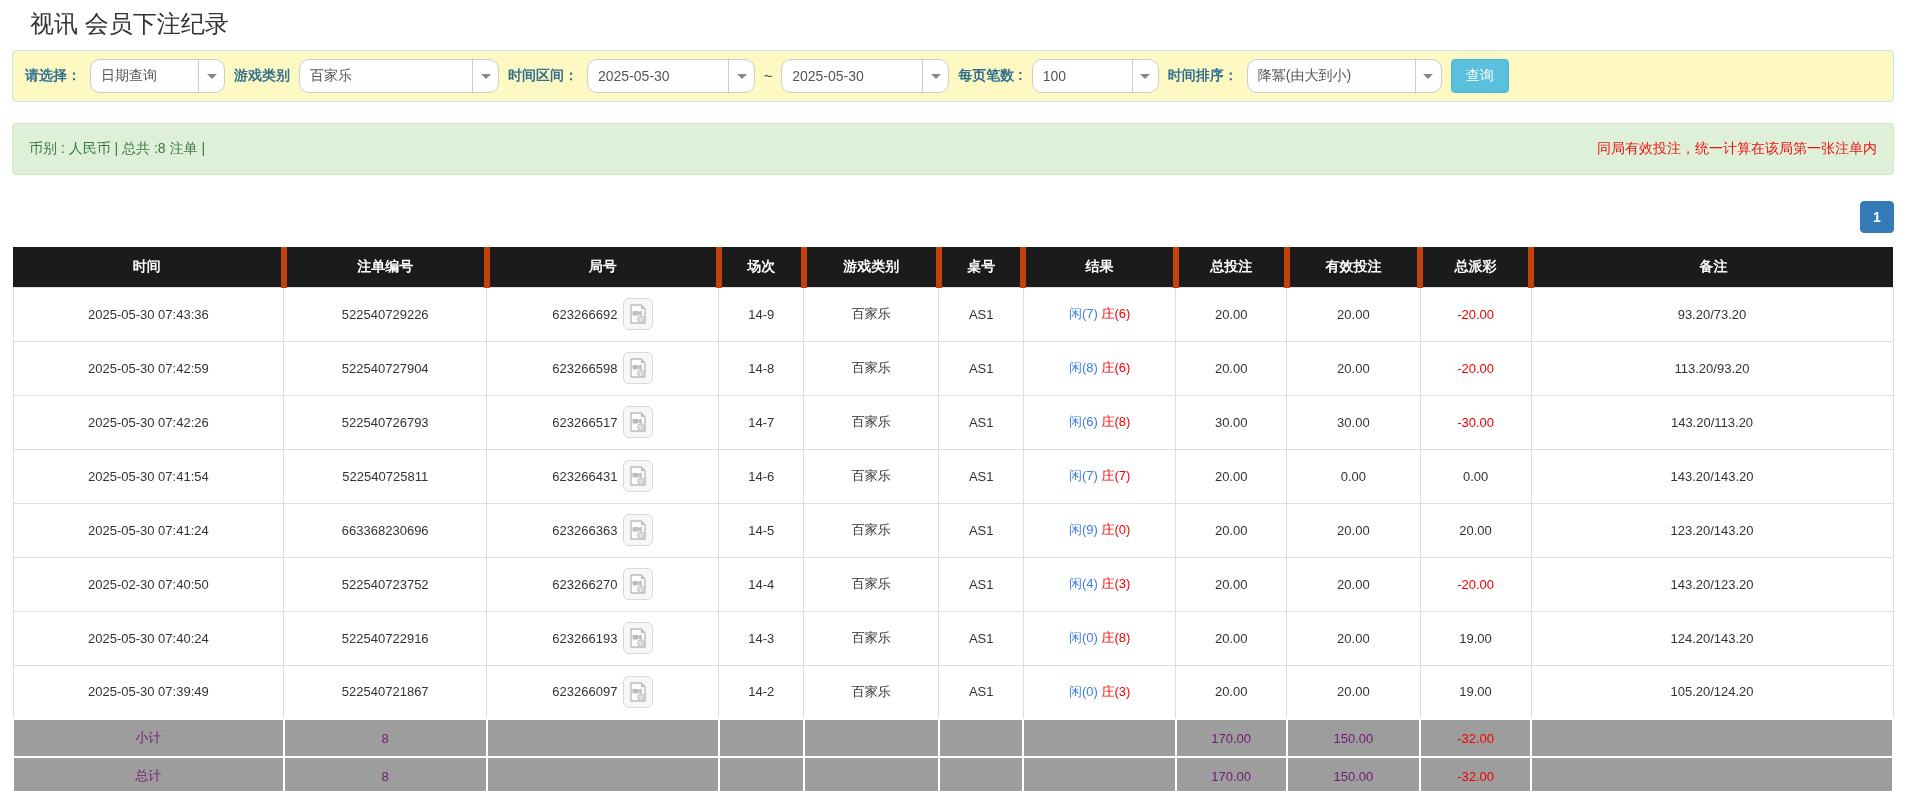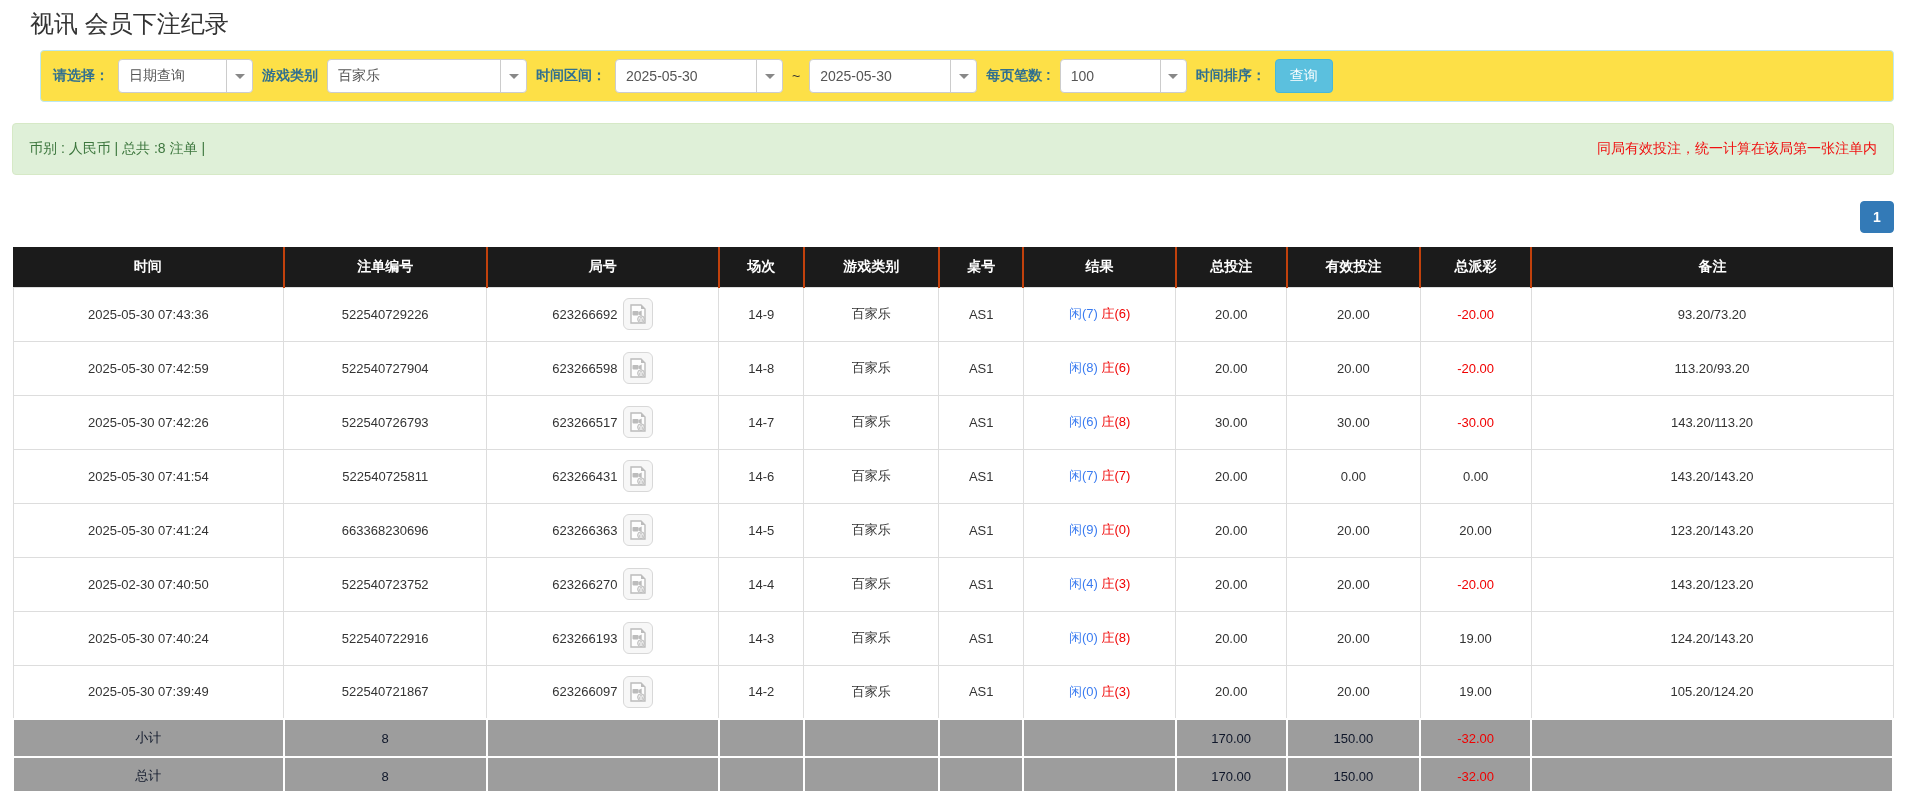--- a/index.html
+++ b/index.html
@@ -8,27 +8,27 @@
     font-family: "Liberation Sans", "DejaVu Sans", sans-serif;
     overflow: hidden; color: #333;
   }
   .page { padding: 6px 12px 0 12px; }
 
   
   .page-title { font-size: 24px; font-weight: 500; color: #333; padding: 2px 18px 10px 18px; }
 
   
   .filter-bar {
-    background: #fde047; border: 1px solid #bce8f1; border-radius: 4px;
-    height: 52px; display: flex; align-items: center; gap: 9px; padding: 0 12px; margin-left: 28px;
+    background: #fef9c3; border: 1px solid #bce8f1; border-radius: 4px;
+    height: 52px; display: flex; align-items: center; gap: 9px; padding: 0 12px;
   }
   .filter-label { font-size: 14px; font-weight: bold; color: #31708f; white-space: nowrap; }
   .tilde { font-size: 14px; color: #333; }
   .combo {
-    background: #fff; border: 1px solid #ccc; border-radius: 4px; height: 34px;
+    background: #fff; border: 1px solid #ccc; border-radius: 10px; height: 34px;
     display: flex; align-items: stretch; cursor: pointer;
   }
   .combo .combo-value {
     flex: 1; display: flex; align-items: center; padding: 0 10px;
     font-size: 14px; color: #555; white-space: nowrap; overflow: hidden;
   }
   .combo .caret-box {
     width: 26px; border-left: 1px solid #ccc; display: flex; align-items: center; justify-content: center;
   }
   .caret {
@@ -60,39 +60,39 @@
   .page-btn {
     background: #337ab7; border: 1px solid #337ab7; color: #fff; border-radius: 4px;
     min-width: 34px; height: 32px; display: inline-flex; align-items: center; justify-content: center;
     font-size: 14px; font-weight: bold; cursor: pointer; text-decoration: none;
   }
 
   
   table.records { width: 100%; border-collapse: collapse; margin-top: 14px; table-layout: fixed; }
   thead th {
     background: #1b1b1b; color: #fff; font-size: 14px; font-weight: bold;
-    height: 40px; border-right: 2px solid #c2410c; text-align: center;
+    height: 40px; border-right: 6px solid #c2410c; text-align: center;
   }
   thead th:last-child { border-right: none; }
   tbody.data td {
     height: 54px; border: 1px solid #ddd; text-align: center; font-size: 13px; color: #333;
     background: #fff; white-space: nowrap; overflow: hidden;
   }
   .blue { color: #3b7cf0; }
   .red, .neg { color: #f00000 !important; }
   td.bet-link { cursor: pointer; }
 
   .round-wrap { display: inline-flex; align-items: center; gap: 6px; }
   .video-btn {
     width: 30px; height: 32px; background: #f7f7f7; border: 1px solid #d8d8d8; border-radius: 6px;
     display: inline-flex; align-items: center; justify-content: center; cursor: pointer; padding: 0;
   }
 
   tbody.summary td {
-    background: #9d9d9d; color: #0f172a; font-size: 13px; text-align: center;
+    background: #9d9d9d; color: #701a75; font-size: 13px; text-align: center;
     height: 38px; border: 2px solid #fff;
   }
 </style>
 </head>
 <body>
 
 <div class="page">
 
   <div class="page-title">视讯 会员下注纪录</div>
 
@@ -130,20 +130,26 @@
 
     <span class="filter-label">每页笔数 :</span>
     <div class="combo w-size">
       <span class="combo-value">100</span>
       <span class="caret-box">
           <i class="caret"></i>
         </span>
     </div>
 
     <span class="filter-label">时间排序：</span>
+    <div class="combo w-sort">
+      <span class="combo-value">降冪(由大到小)</span>
+      <span class="caret-box">
+          <i class="caret"></i>
+        </span>
+    </div>
 
     <button class="search-btn">查询</button>
   </div>
 
   <div class="info-bar">
     <span class="info-left">币别 : 人民币 | 总共 :8 注单 |</span>
     <span class="info-right">同局有效投注，统一计算在该局第一张注单内</span>
   </div>
 
   <div class="pagination-row">

